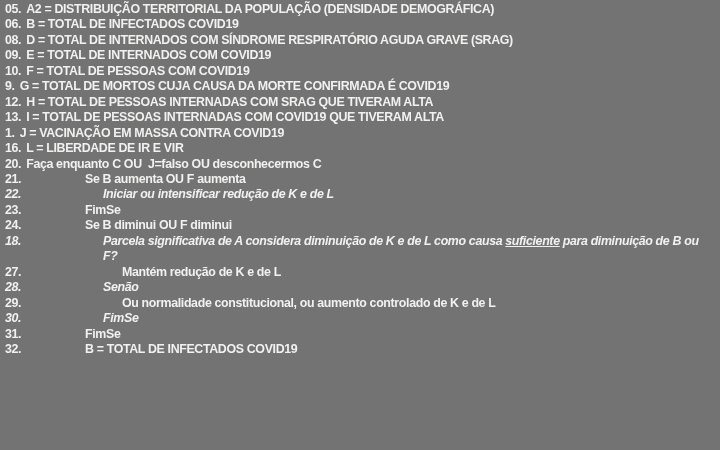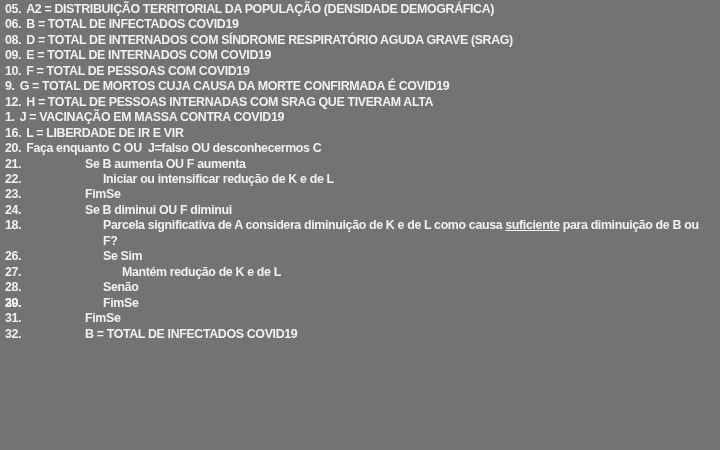--- a/index.html
+++ b/index.html
@@ -23,50 +23,50 @@
     overflow: hidden;
   }
   .line {
     white-space: pre-wrap;
   }
   .num { display: inline; }
   .txt { display: inline; }
   .ind0 .num { margin-right: 5px; }
   .ind1, .ind2, .ind3 { position: relative; }
   .ind1 { padding-left: 80px; }
-  .ind2 { padding-left: 98px; }
+  .ind2 { padding-left: 98px; font-style: italic; }
   .ind3 { padding-left: 117px; }
   .ind1 .num, .ind2 .num, .ind3 .num {
     position: absolute;
     left: 0;
     top: 0;
   }
   .u { text-decoration: underline; }
 </style>
 </head>
 <body>
 
 <div class="page">
   <div class="listing" id="listing">
       <div class="line ind0"><span class="num">05.</span><span class="txt">A2 = DISTRIBUIÇÃO TERRITORIAL DA POPULAÇÃO (DENSIDADE DEMOGRÁFICA)</span></div>
       <div class="line ind0"><span class="num">06.</span><span class="txt">B = TOTAL DE INFECTADOS COVID19</span></div>
       <div class="line ind0"><span class="num">08.</span><span class="txt">D = TOTAL DE INTERNADOS COM SÍNDROME RESPIRATÓRIO AGUDA GRAVE (SRAG)</span></div>
       <div class="line ind0"><span class="num">09.</span><span class="txt">E = TOTAL DE INTERNADOS COM COVID19</span></div>
       <div class="line ind0"><span class="num">10.</span><span class="txt">F = TOTAL DE PESSOAS COM COVID19</span></div>
       <div class="line ind0"><span class="num">9.</span><span class="txt">G = TOTAL DE MORTOS CUJA CAUSA DA MORTE CONFIRMADA É COVID19</span></div>
       <div class="line ind0"><span class="num">12.</span><span class="txt">H = TOTAL DE PESSOAS INTERNADAS COM SRAG QUE TIVERAM ALTA</span></div>
+      <div class="line ind0"><span class="num">13.</span><span class="txt">I = TOTAL DE PESSOAS INTERNADAS COM COVID19 QUE TIVERAM ALTA</span></div>
       <div class="line ind0"><span class="num">1.</span><span class="txt">J = VACINAÇÃO EM MASSA CONTRA COVID19</span></div>
       <div class="line ind0"><span class="num">16.</span><span class="txt">L = LIBERDADE DE IR E VIR</span></div>
       <div class="line ind0"><span class="num">20.</span><span class="txt">Faça enquanto C OU  J=falso OU desconhecermos C</span></div>
       <div class="line ind1"><span class="num">21.</span><span class="txt">Se B aumenta OU F aumenta</span></div>
       <div class="line ind2"><span class="num">22.</span><span class="txt">Iniciar ou intensificar redução de K e de L</span></div>
       <div class="line ind1"><span class="num">23.</span><span class="txt">FimSe</span></div>
       <div class="line ind1"><span class="num">24.</span><span class="txt">Se B diminui OU F diminui</span></div>
       <div class="line ind2"><span class="num">18.</span><span class="txt"><span>Parcela significativa de A considera diminuição de K e de L como causa </span><span class="u">suficiente</span><span> para diminuição de B ou F?</span></span></div>
-      <div class="line ind2"><span class="num">26.</span><span class="txt">Se Sim</span></div>
       <div class="line ind3"><span class="num">27.</span><span class="txt">Mantém redução de K e de L</span></div>
       <div class="line ind2"><span class="num">28.</span><span class="txt">Senão</span></div>
-      <div class="line ind3"><span class="num">29.</span></div>
+      <div class="line ind3"><span class="num">29.</span><span class="txt">Ou normalidade constitucional, ou aumento controlado de K e de L</span></div>
       <div class="line ind2"><span class="num">30.</span><span class="txt">FimSe</span></div>
       <div class="line ind1"><span class="num">31.</span><span class="txt">FimSe</span></div>
       <div class="line ind1"><span class="num">32.</span><span class="txt">B = TOTAL DE INFECTADOS COVID19</span></div>
     </div>
 </div>
 
 </body></html>

